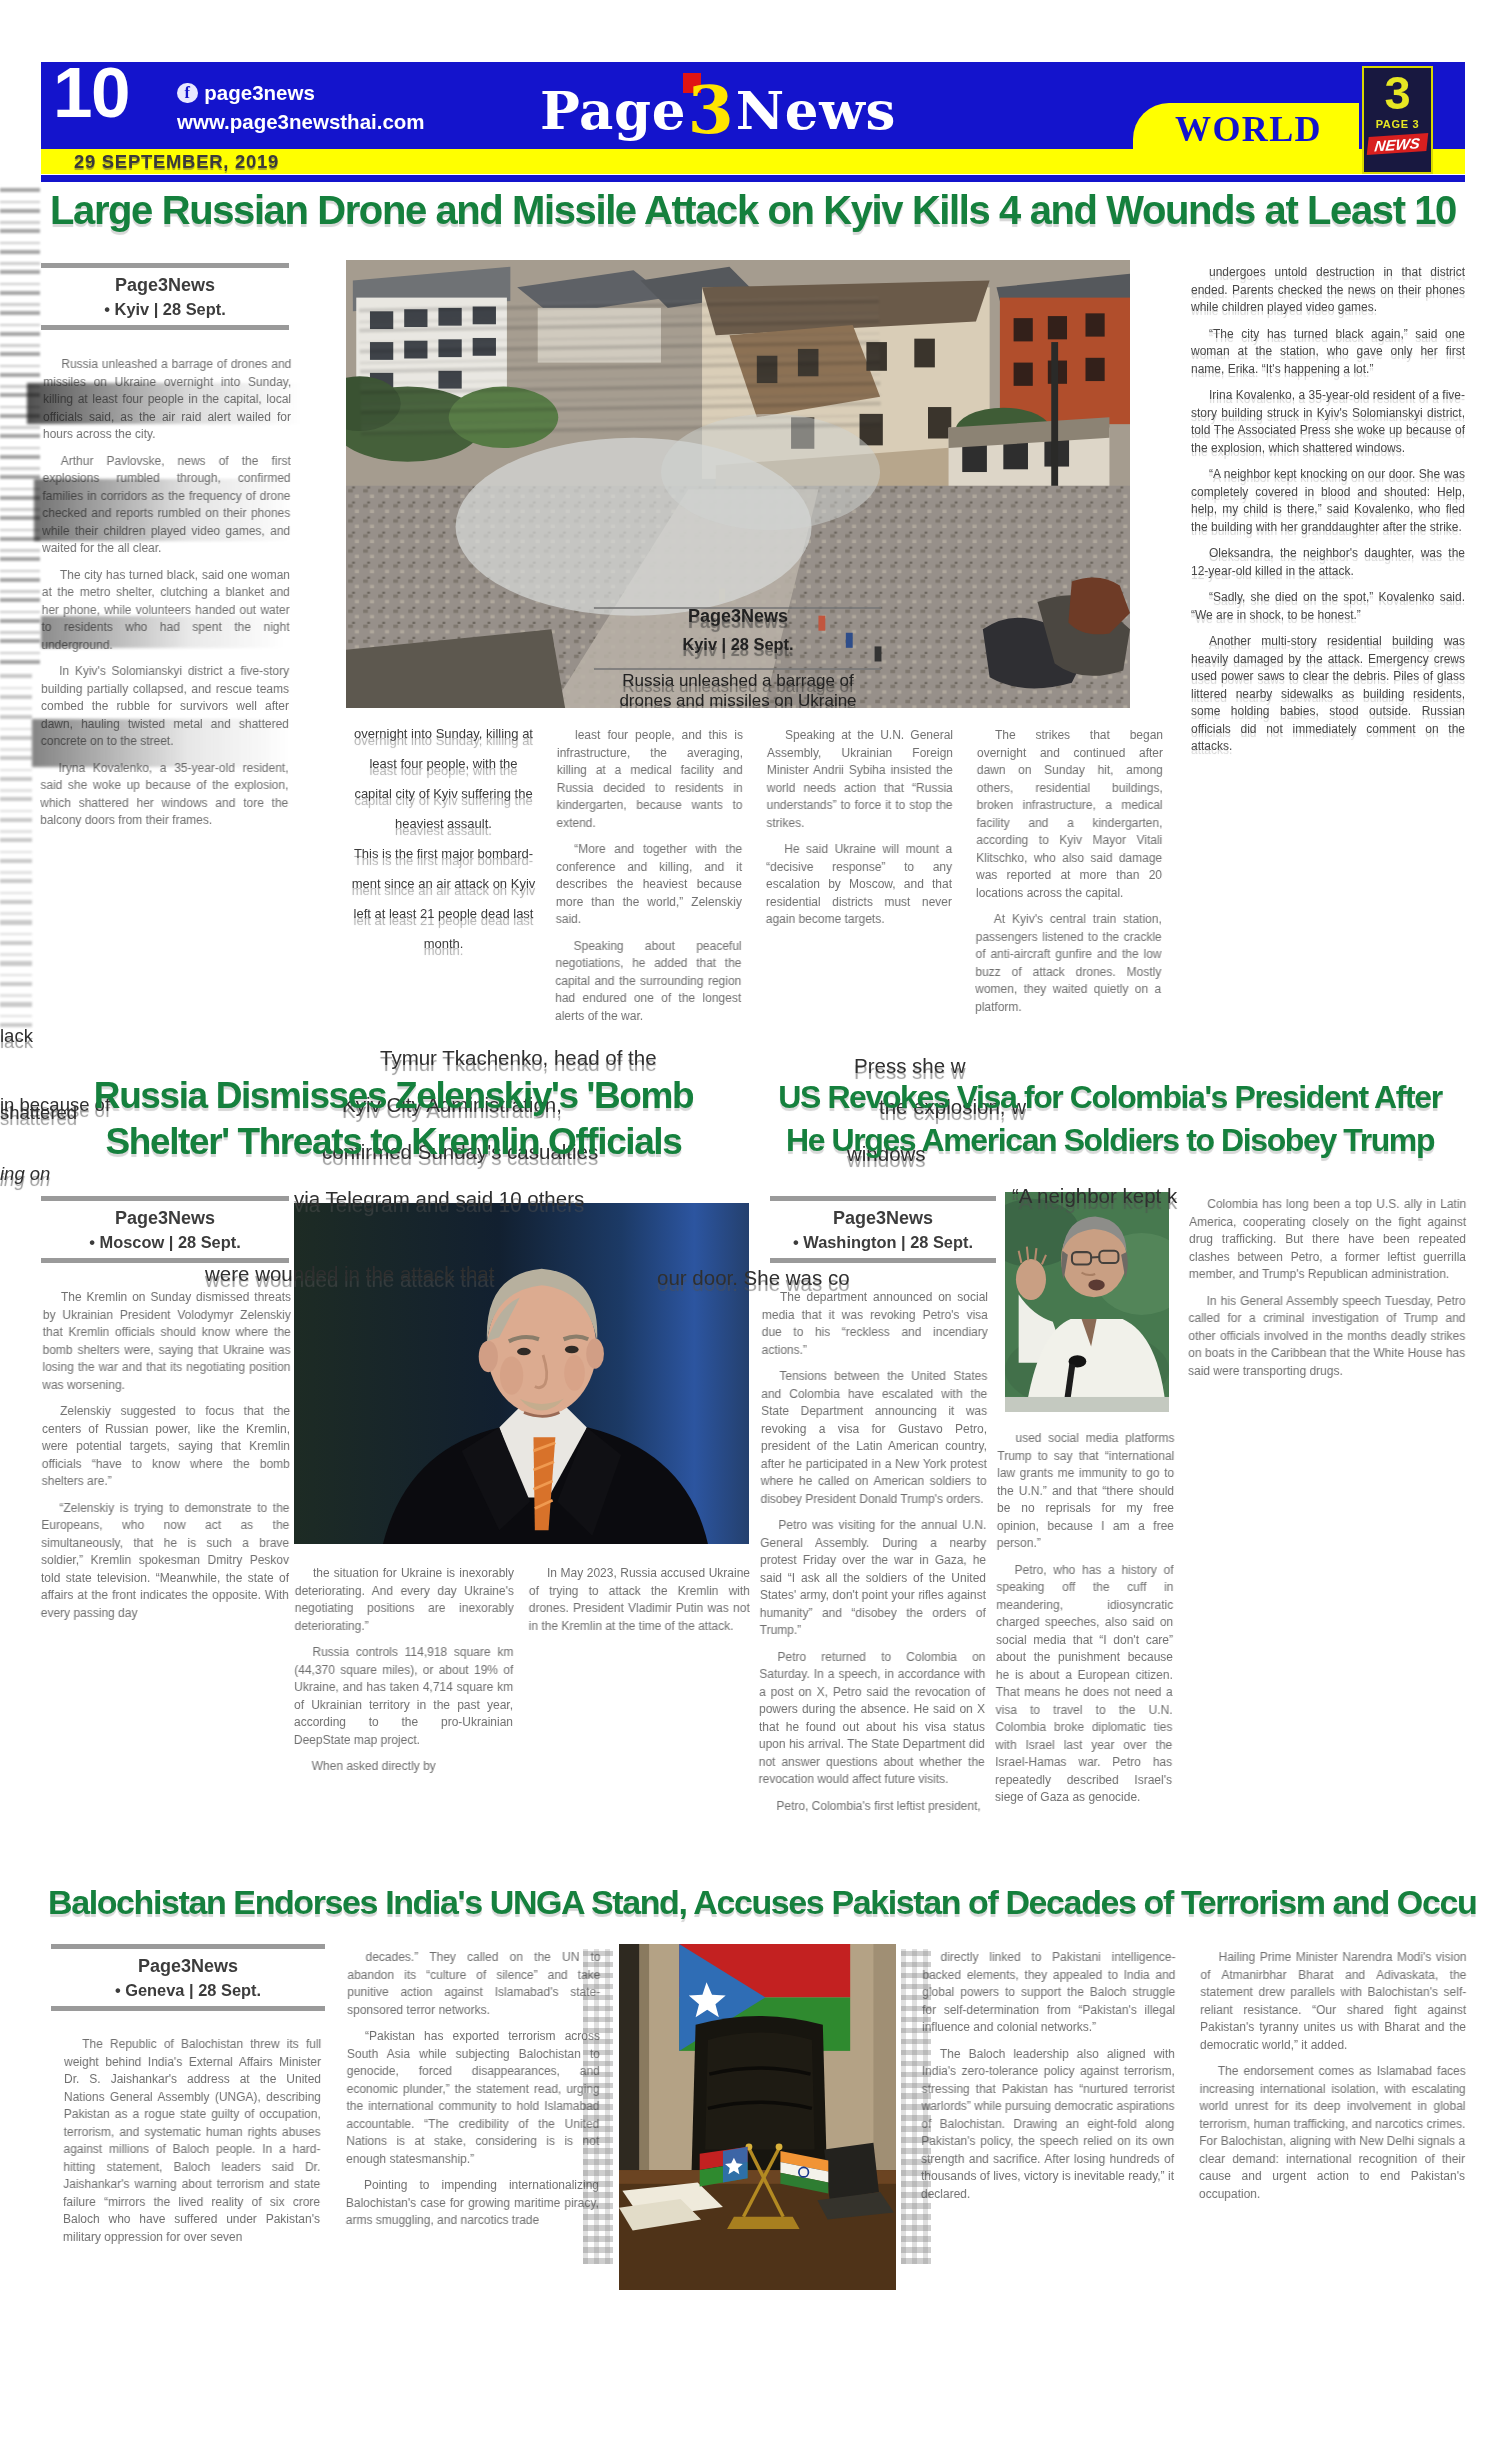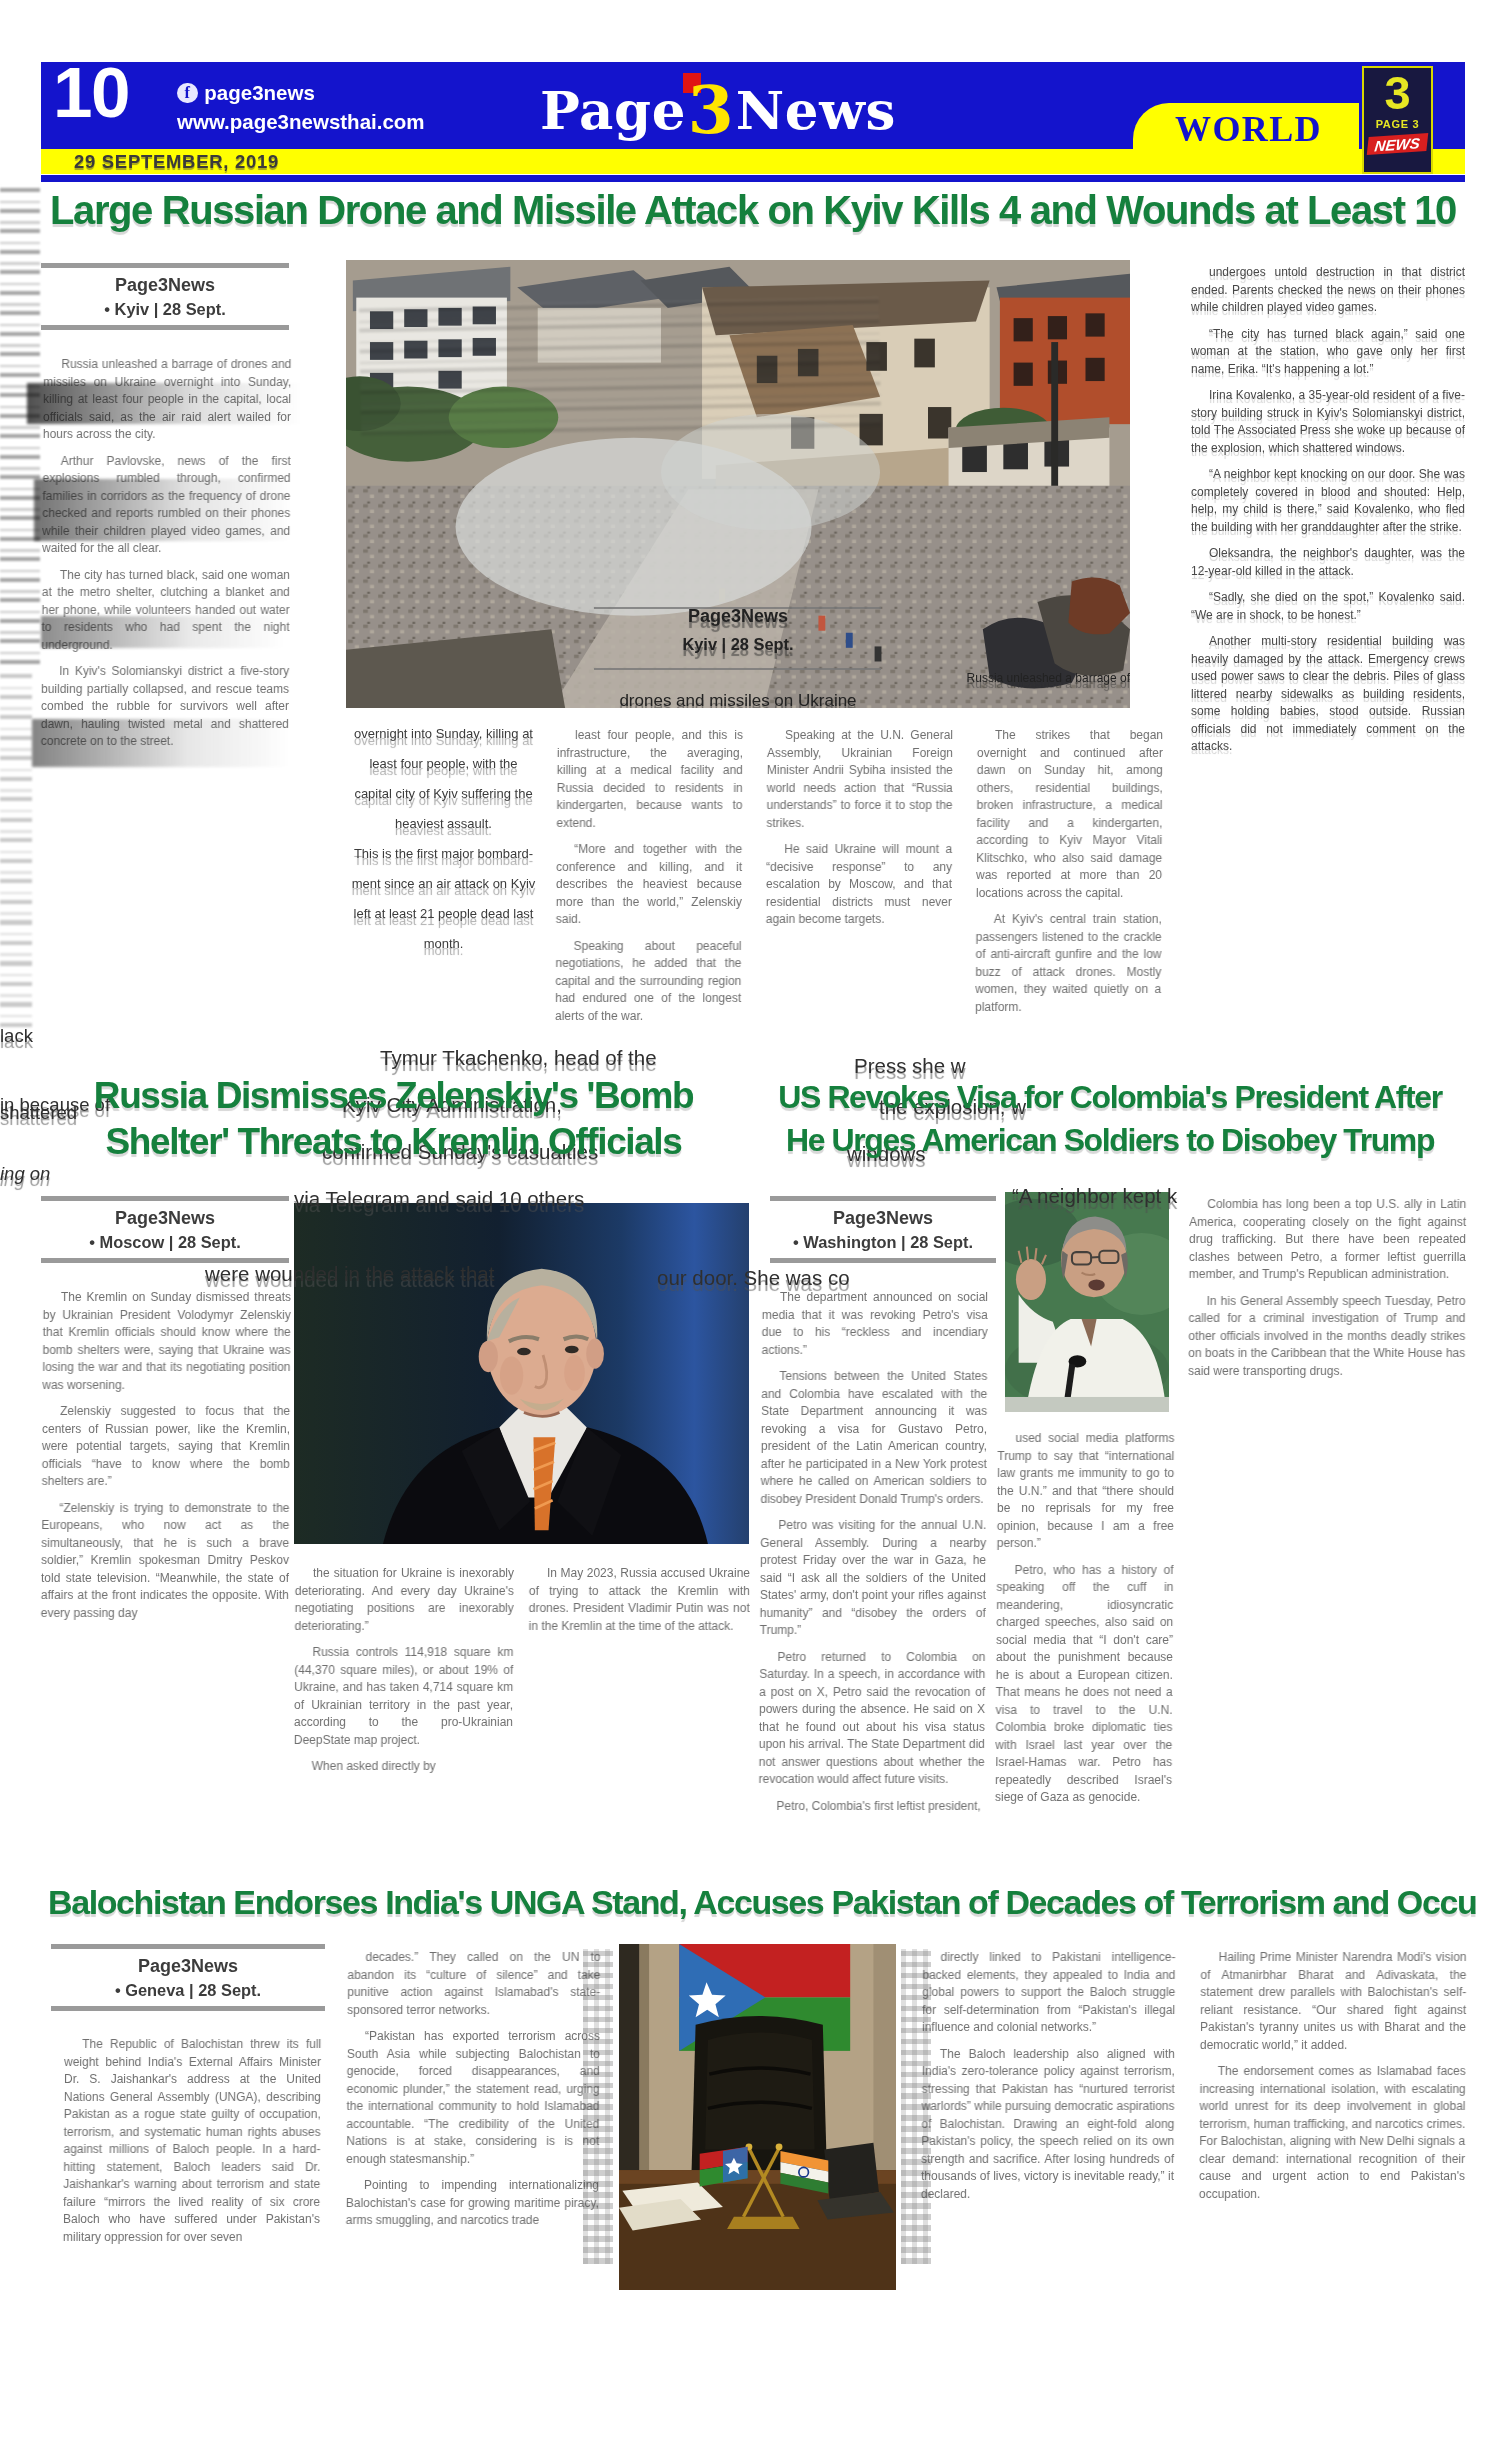--- a/index.html
+++ b/index.html
@@ -112,20 +112,21 @@
     <div class="src">Page3News</div>
     <div class="dl">• Kyiv | 28 Sept.</div>
     <div class="rule"></div>
   </div>
 
   <div class="col garble" style="left:41px;top:356px;width:248px;height:698px;">
       <p>Russia unleashed a barrage of drones and missiles on Ukraine overnight into Sunday, killing at least four people in the capital, local officials said, as the air raid alert wailed for hours across the city.</p>
       <p>Arthur Pavlovske, news of the first explosions rumbled through, confirmed families in corridors as the frequency of drone checked and reports rumbled on their phones while their children played video games, and waited for the all clear.</p>
       <p>The city has turned black, said one woman at the metro shelter, clutching a blanket and her phone, while volunteers handed out water to residents who had spent the night underground.</p>
       <p>In Kyiv's Solomianskyi district a five-story building partially collapsed, and rescue teams combed the rubble for survivors well after dawn, hauling twisted metal and shattered concrete on to the street.</p>
+      <p>Iryna Kovalenko, a 35-year-old resident, said she woke up because of the explosion, which shattered her windows and tore the balcony doors from their frames.</p>
     </div>
   <div class="artifact smudge" style="left:27px;top:383px;width:274px;height:41px;"></div>
   <div class="artifact smudge" style="left:34px;top:479px;width:260px;height:62px;opacity:.8;"></div>
   <div class="artifact smudge" style="left:41px;top:616px;width:246px;height:31.5px;opacity:.65;"></div>
   <div class="artifact smudge" style="left:31.5px;top:719px;width:260px;height:48px;opacity:.7;"></div>
 
   <div class="abs photo" style="left:346px;top:260px;width:784px;height:448px;">
     <svg viewBox="0 0 1145 655" preserveAspectRatio="none">
       <defs>
         <pattern id="rub" width="22" height="22" patternUnits="userSpaceOnUse">
@@ -214,21 +215,21 @@
 
       <polygon points="0,570 300,540 320,655 0,655" fill="#5d584f"></polygon>
     </svg>
 
     <div class="artifact stripes" style="left:13.7px;top:41px;width:520px;height:130px;opacity:.28;transform:rotate(-1deg);"></div>
 
     <div class="photo-ghost" style="top:346px;font-size:18px;font-weight:bold;">Page3News</div>
     <div class="photo-ghost" style="top:375px;font-size:16.4px;font-weight:bold;">Kyiv | 28 Sept.</div>
     <div class="pg-rule abs" style="left:248px;top:341px;"></div>
     <div class="pg-rule abs" style="left:248px;top:402px;"></div>
-    <div class="photo-ghost" style="top:411px;font-size:12px;text-align:right;">Russia unleashed a barrage of</div>
+    <div class="photo-ghost" style="top:411px;font-size:17px;">Russia unleashed a barrage of</div>
     <div class="photo-ghost" style="top:431px;font-size:17px;">drones and missiles on Ukraine</div>
   </div>
 
   <div class="abs col gdouble" style="left:346px;top:725px;width:195px;height:322px;">
       <p>overnight into Sunday, killing at</p>
       <p>least four people, with the</p>
       <p>capital city of Kyiv suffering the</p>
       <p>heaviest assault.</p>
       <p>This is the first major bombard-</p>
       <p>ment since an air attack on Kyiv</p>

